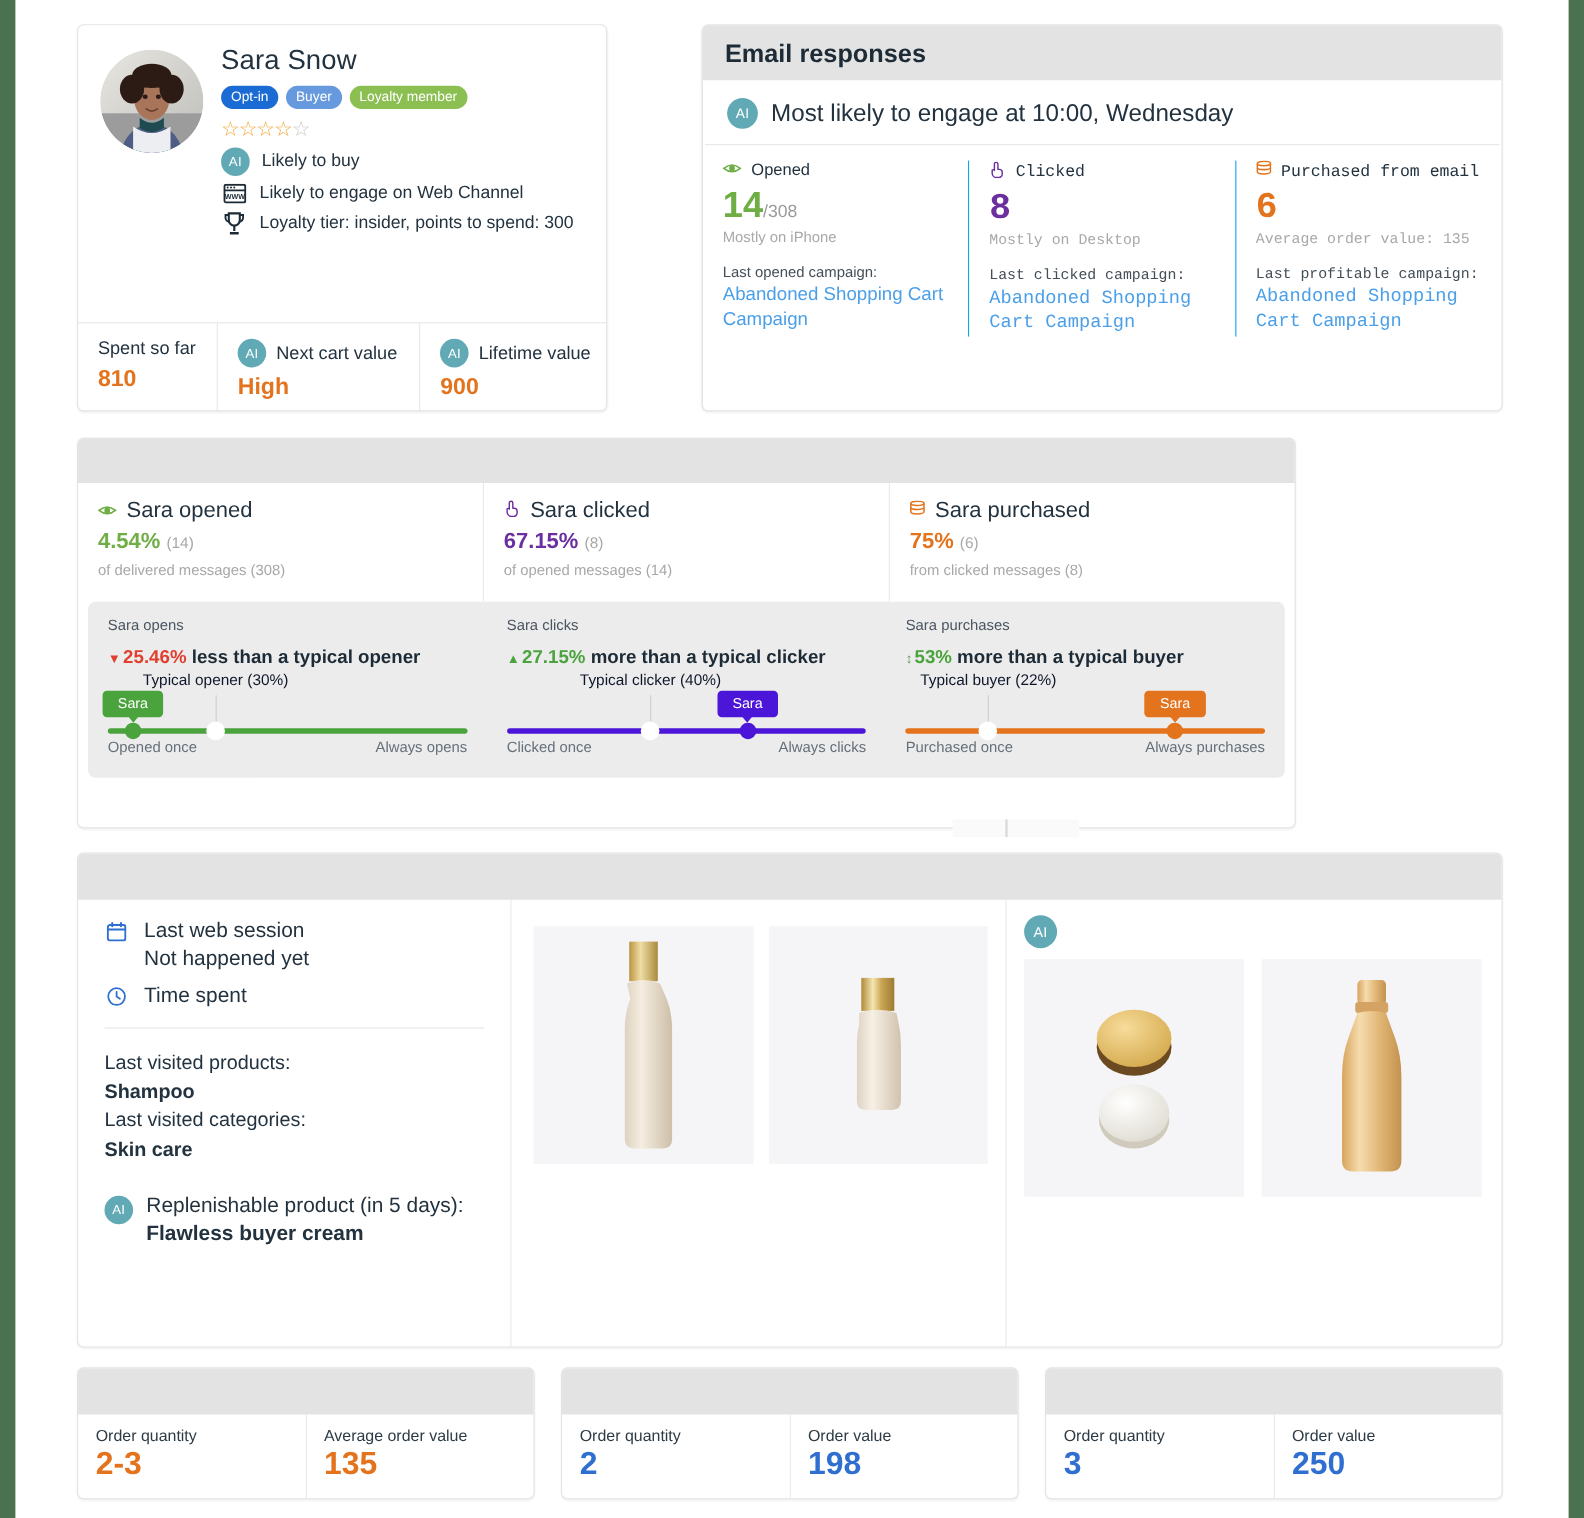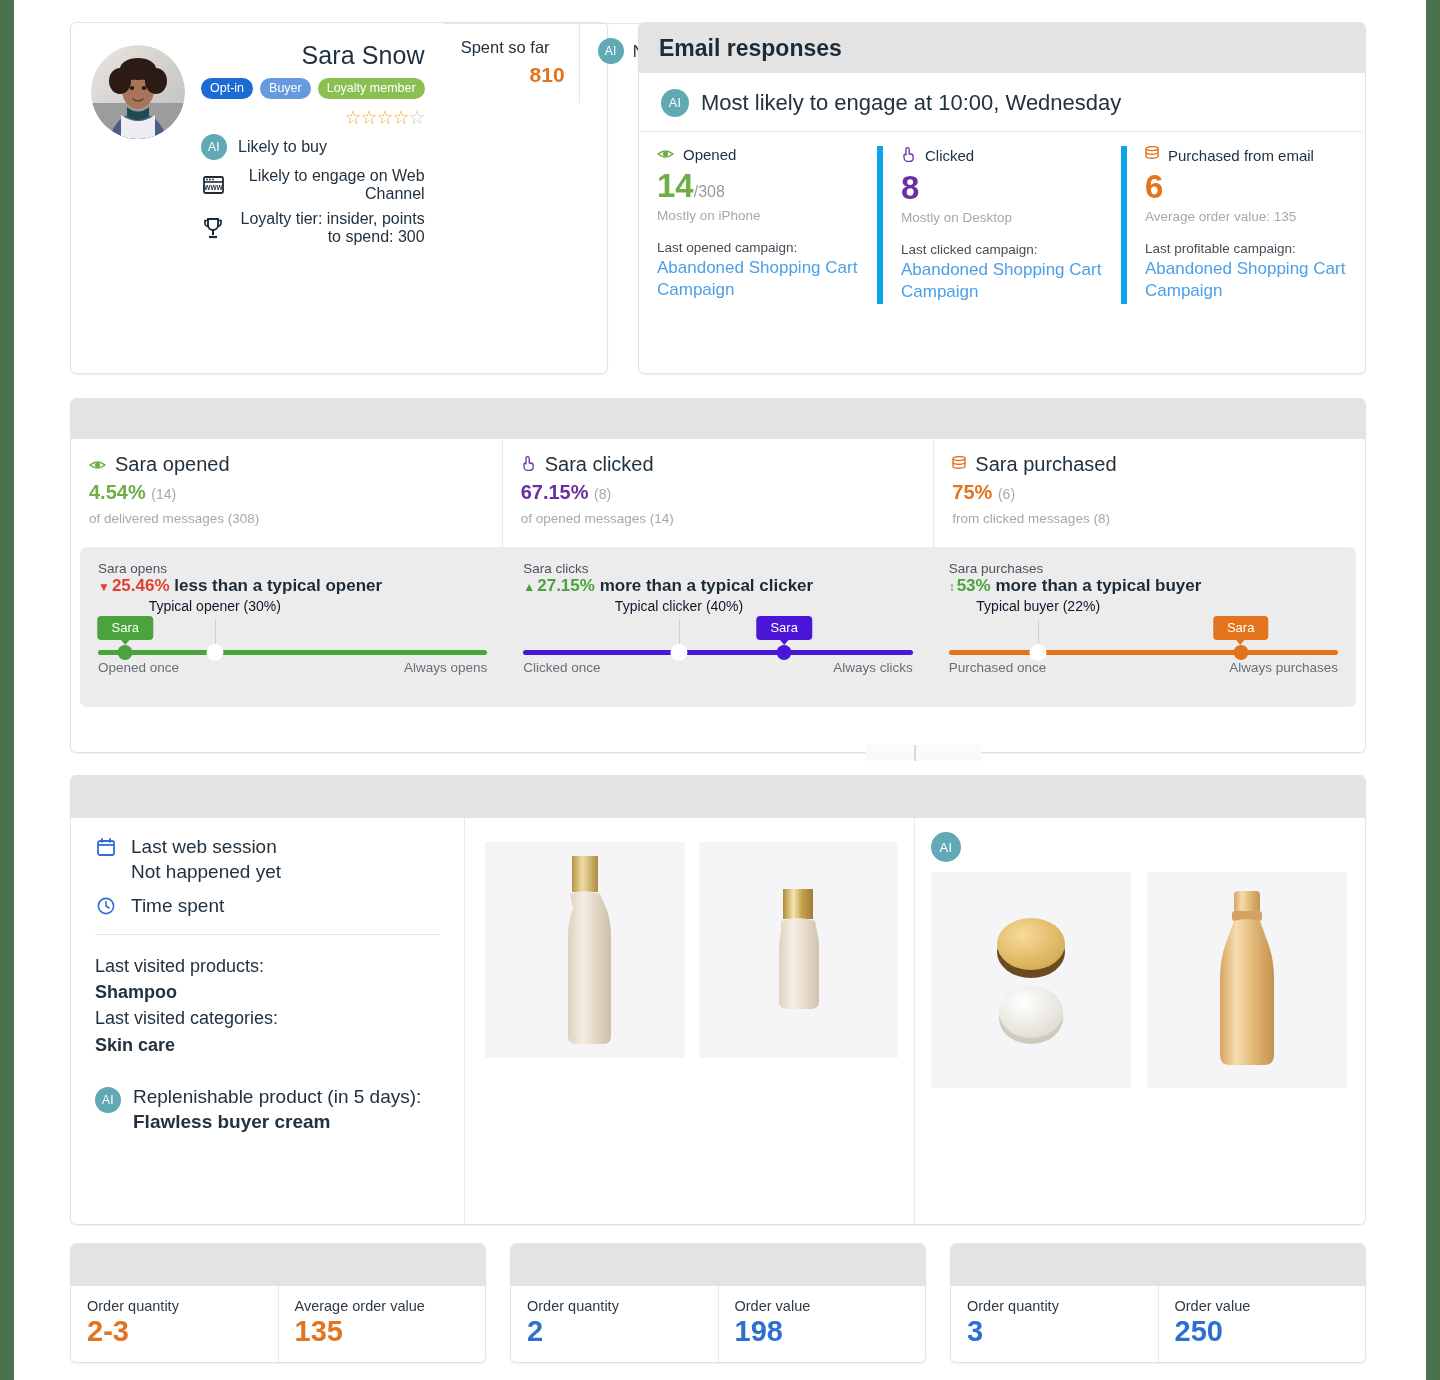--- a/index.html
+++ b/index.html
@@ -24,22 +24,22 @@
   .gray-head {
     background: #e3e3e3;
     height: 42px;
     border-radius: 5px 5px 0 0;
   }
 
   
   .toprow { position: absolute; left: 56px; top: 22px; width: 1296px; height: 352px; }
 
   .profile-card {
-    position: absolute; left: 0; top: 0; width: 538px; height: 352px;
-    display: flex; flex-direction: row; text-align: right;
+    position: absolute; left: 0; top: 0; width: 482px; height: 352px;
+    display: flex; flex-direction: column;
   }
   .profile-body { display: flex; padding: 18px 18px 0 20px; flex: 1; }
   .avatar {
     width: 94px; height: 94px; border-radius: 50%;
     flex: 0 0 94px; overflow: hidden; margin-top: 4px; margin-right: 16px;
   }
   .avatar svg { display:block; }
   .pname { font-size: 25px; color: #22323f; font-weight: 400; margin-bottom: 8px; letter-spacing: .1px;}
   .tags { display: flex; gap: 7px; margin-bottom: 7px; }
   .tag { color: #fff; font-size: 12.5px; padding: 3px 9px 4px; border-radius: 11px; white-space: nowrap;}
@@ -71,47 +71,47 @@
     font-size: 23px; font-weight: bold; color: #1d2b36;
   }
   .email-likely {
     display: flex; align-items: center; gap: 12px;
     padding: 16px 20px 14px; font-size: 22px; color: #22323f;
     border-bottom: 1px solid #e6e6e6; margin: 0 2px;
   }
   .email-likely .ai { width: 28px; height: 28px; flex: 0 0 28px; font-size: 12.5px;}
   .email-cols { display: flex; padding: 14px 0 0 0; }
   .ecol { flex: 1; padding: 0 16px 0 18px; }
-  .ecol + .ecol { border-left: 6px solid #0ea5e9; }
+  .ecol + .ecol { border-left: 1px solid #0ea5e9; font-family: Liberation Mono, monospace; }
   .ec-head { display: flex; align-items: center; gap: 9px; font-size: 15px; color: #22323f; margin-bottom: 4px;}
   .ec-big { font-size: 33px; font-weight: bold; line-height: 1.15; }
   .ec-big .sub { font-size: 16px; font-weight: normal; color: #9a9a9a; }
   .g { color: #6fae44; } .p { color: #6b2fa0; } .o { color: #e3731d; } .b { color: #2f6fd0; }
   .ec-note { font-size: 13.5px; color: #a8a8a8; margin-top: 3px; }
   .ec-lab { font-size: 13.5px; color: #444e57; margin-top: 17px; }
   .ec-link { font-size: 17px; color: #4a9fe8; line-height: 1.32; margin-top: 2px; cursor: pointer;}
 
   
-  .mid { position: absolute; left: 56px; top: 398px; width: 1296px; height: 355px; }
+  .mid { position: absolute; left: 56px; top: 398px; width: 1108px; height: 355px; }
   .mid .gray-head { height: 40px; }
   .mstats { display: flex; height: 108px; }
   .mstat { flex: 1; padding: 14px 0 0 18px; }
   .mstat + .mstat { border-left: 1px solid #e9e9e9; }
   .ms-head { display: flex; align-items: center; gap: 9px; font-size: 20px; color: #22323f; margin-bottom: 5px;}
   .ms-pct { font-size: 20px; font-weight: bold; }
   .ms-pct .cnt { font-size: 14px; font-weight: normal; color: #a8a8a8; }
   .ms-sub { font-size: 13.5px; color: #a8a8a8; margin-top: 7px;}
 
   .sliders {
     display: flex; background: #ececec; border-radius: 7px;
     margin: 0 9px; height: 160px; padding-top: 14px;
   }
   .sl { flex: 1; padding: 0 18px; }
   .sl-t1 { font-size: 13.5px; color: #4b5560; }
-  .sl-t2 { font-size: 17px; font-weight: bold; color: #1d2b36; margin-top: 0; white-space: nowrap;}
+  .sl-t2 { font-size: 17px; font-weight: bold; color: #1d2b36; margin-top: 12px; white-space: nowrap;}
   .sl-t2 .neg { color: #e0402f; } .sl-t2 .pos { color: #4aa33c; }
   .arrow { font-size: 12px; margin-right: 2px; }
   .arrow.dn { color: #e0402f; } .arrow.up { color: #4aa33c; }
   .track-wrap { position: relative; height: 78px; margin-top: 2px; }
   .typ-lab { position: absolute; top: 0; transform: translateX(-50%); font-size: 14px; color: #0f172a; white-space: nowrap;}
   .tick { position: absolute; top: 22px; width: 1px; height: 28px; background: #cfcfcf; }
   .track { position: absolute; left: 0; right: 0; top: 52px; height: 5px; border-radius: 3px; }
   .knob-w { position: absolute; top: 46px; width: 17px; height: 17px; border-radius: 50%; background: #fff; transform: translateX(-50%); }
   .knob-c { position: absolute; top: 47px; width: 15px; height: 15px; border-radius: 50%; transform: translateX(-50%); }
   .bub { position: absolute; top: 18px; transform: translateX(-50%); color: #fff; font-size: 13px; padding: 4px 14px 5px; border-radius: 4px; }

